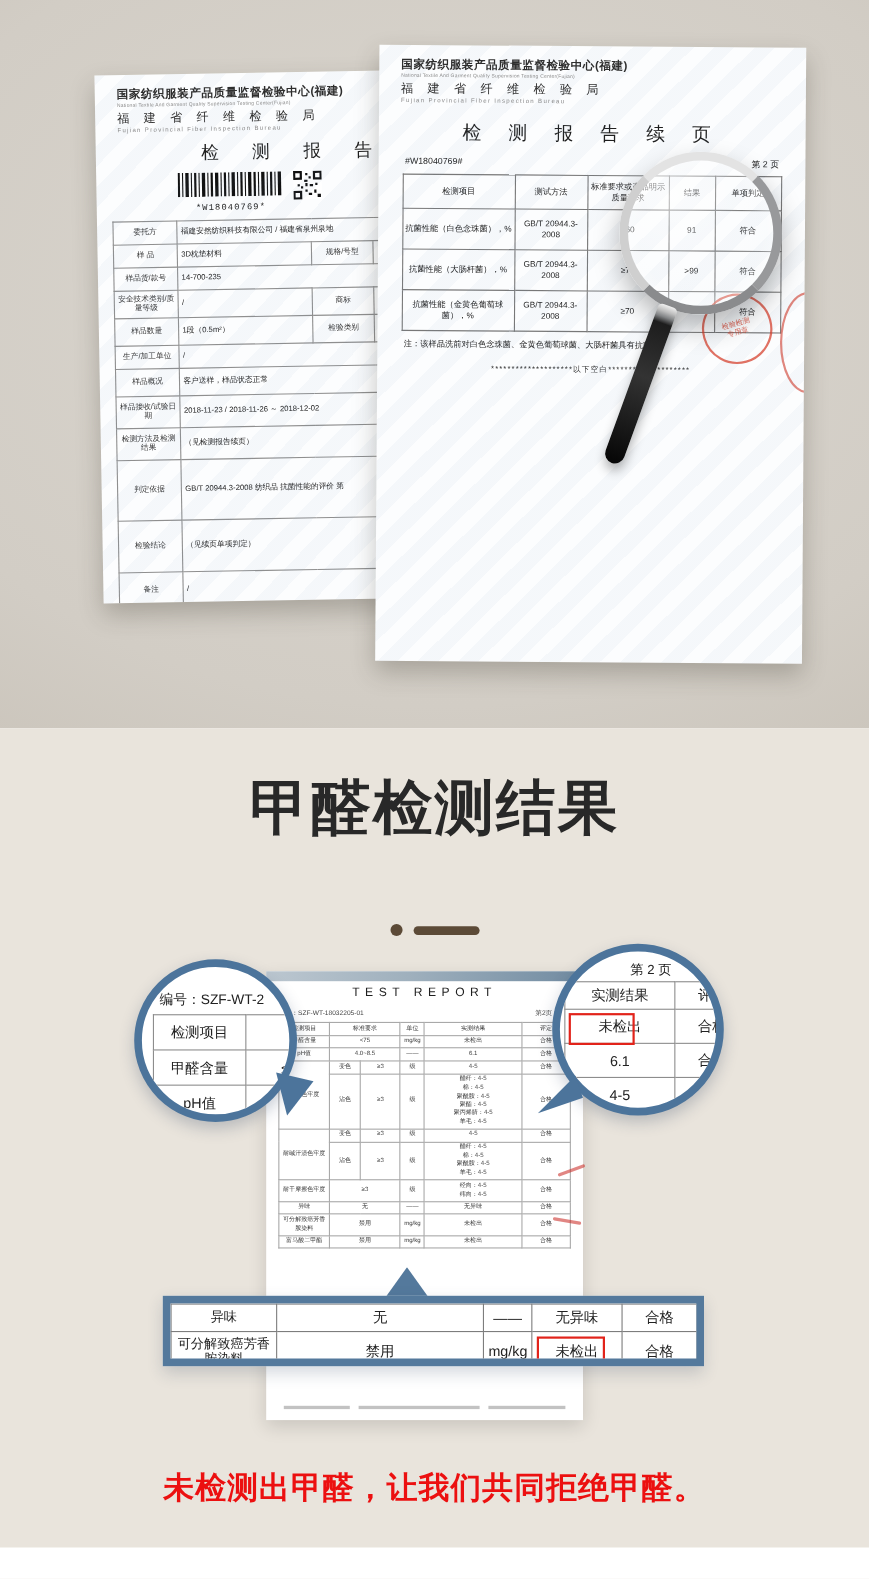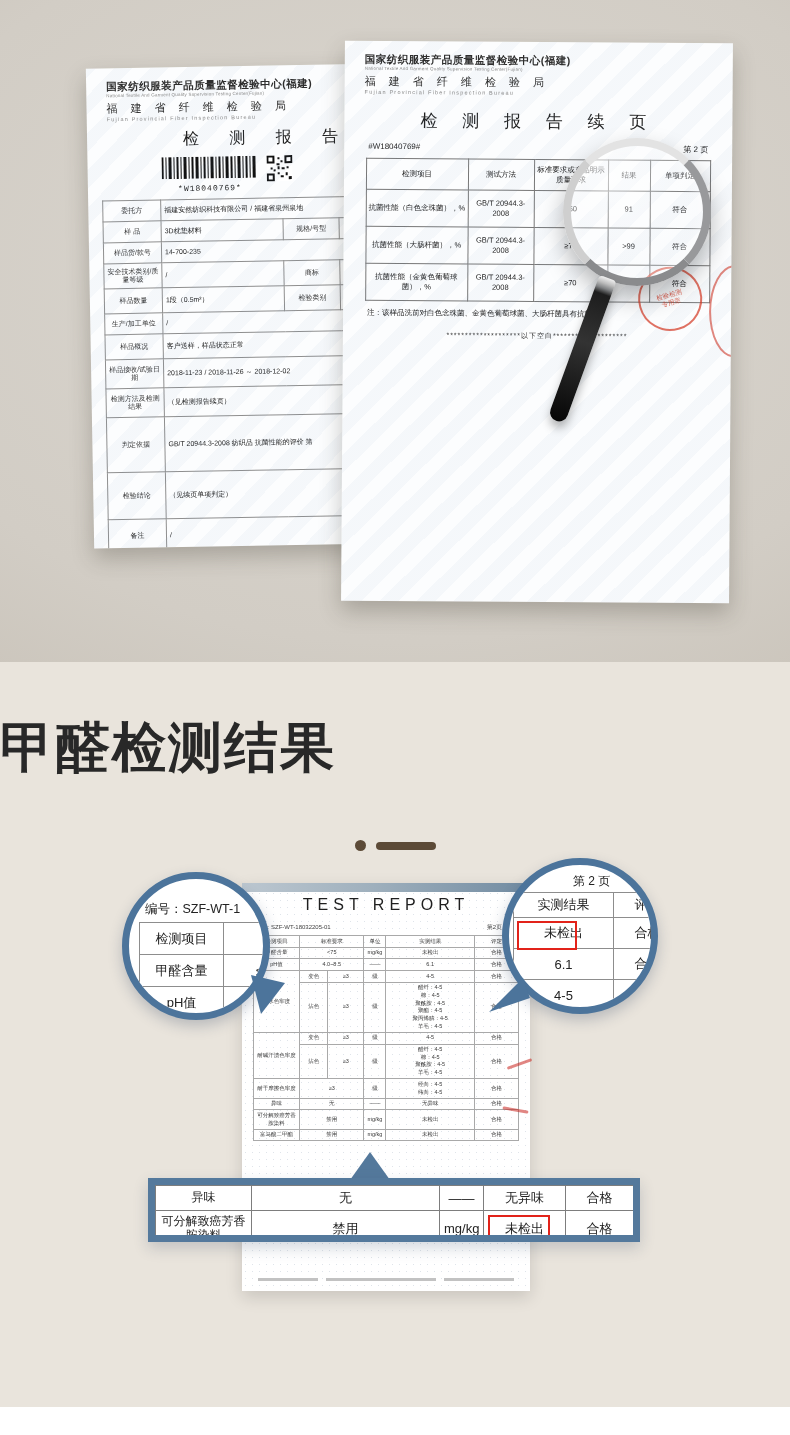--- a/index.html
+++ b/index.html
@@ -50,34 +50,34 @@
         border:8px solid #b7b8ba;border-color:#e3e3e3 #98999b #8a8b8d #cfcfcf;
         background:radial-gradient(circle at 30% 24%, rgba(255,255,255,.55), rgba(255,255,255,.06) 46%, rgba(226,234,240,.18));
         box-shadow:0 12px 24px rgba(0,0,0,.28), inset 0 0 16px rgba(255,255,255,.55);}
   .handle{position:absolute;left:599px;top:278px;width:18px;height:152px;z-index:6;
         transform-origin:50% 0;transform:rotate(20deg);border-radius:4px 4px 9px 9px;
         background:linear-gradient(180deg,#f0f0f0 0,#bdbdbd 6px,#818385 11px,#1d1d1d 17px,#333 45%,#060606 100%);
         box-shadow:2px 6px 10px rgba(0,0,0,.3);}
 
   
   .bottom{position:absolute;left:0;top:662px;width:790px;height:745px;background:#e9e4dc;}
-  .sec-title{position:absolute;top:50px;left:0;width:100%;text-align:left;margin:0;
+  .sec-title{position:absolute;top:37px;left:0;width:100%;text-align:center;margin:0;
              font-size:54px;font-weight:800;color:#282828;letter-spacing:2px;}
   .sec-sub{position:absolute;top:122px;left:0;width:100%;text-align:center;margin:0;
            font-size:26px;color:#323232;letter-spacing:1px;}
   .divider{position:absolute;top:178px;left:0;width:100%;display:flex;justify-content:center;align-items:center;gap:10px;}
   .div-dot{width:11px;height:11px;border-radius:50%;background:#5c4a37;}
   .div-bar{width:60px;height:8px;border-radius:4px;background:#5c4a37;}
 
   .doc-center{position:absolute;left:242px;top:221px;width:288px;height:408px;background:#fff;z-index:1;
               box-shadow:0 6px 16px rgba(0,0,0,.14);
               background-image:radial-gradient(rgba(150,165,185,.30) .5px, transparent .6px);background-size:7px 7px;}
   .topbar{width:100%;height:9px;background:linear-gradient(90deg,#bcc7d0 0%,#9fb0bd 45%,#718ba1 100%);}
   .c-title{font-size:15px;letter-spacing:8px;text-align:center;margin-top:16px;color:#1f1f1f;}
-  .c-title-en{font-size:16px;letter-spacing:5px;text-align:center;margin-top:4px;color:#1f1f1f;}
+  .c-title-en{font-size:11px;letter-spacing:5px;text-align:center;margin-top:4px;color:#1f1f1f;}
   .c-noline{display:flex;justify-content:space-between;margin:9px 11px 0;font-size:6px;color:#444;}
   .t-center{border-collapse:collapse;table-layout:fixed;width:266px;margin:3px auto 0;font-size:5.5px;
             color:#3a3a3a;text-align:center;}
   .t-center td{border:1px solid #a9a9a9;padding:1.5px 1px;line-height:1.4;white-space:pre-line;}
   .c-footer{position:absolute;left:0;bottom:10px;width:100%;display:flex;justify-content:center;gap:8px;align-items:center;}
   .c-footer i{display:block;height:3px;background:#c2c2c2;}
   .scribble{position:absolute;width:3px;height:26px;background:rgba(200,35,30,.55);border-radius:2px;}
 
   .callout{position:absolute;background:#fff;border:7px solid #4c749b;border-radius:50%;overflow:hidden;z-index:3;
            box-shadow:0 6px 14px rgba(40,60,90,.25);}
@@ -432,21 +432,21 @@
       <div class="scribble" style="left:272px;top:214px;transform:rotate(100deg);"></div>
       <div class="c-footer">
         <i style="width:60px"></i>
         <i style="width:110px"></i>
         <i style="width:70px"></i>
       </div>
     </div>
 
     <div class="callout cl-left">
       <div class="cl-code">
-        <span>编号：</span><span>SZF-WT-1</span>
+        <span>编号：</span><span>SZF-WT-2</span>
       </div>
       <table class="t-mini">
         <colgroup>
             <col style="width:84px">
             <col style="width:86px">
           </colgroup>
         <tbody>
             <tr>
               <td>检测项目</td>
               <td></td>
@@ -525,16 +525,17 @@
               <td>可分解致癌芳香胺染料</td>
               <td>禁用</td>
               <td>mg/kg</td>
               <td class="redbox2">未检出</td>
               <td>合格</td>
             </tr>
           </tbody>
       </table>
     </div>
 
+    <p class="claim">未检测出甲醛，让我们共同拒绝甲醛。</p>
   </section>
 
   <div class="white-strip"></div>
 </div>
 
 </body></html>

